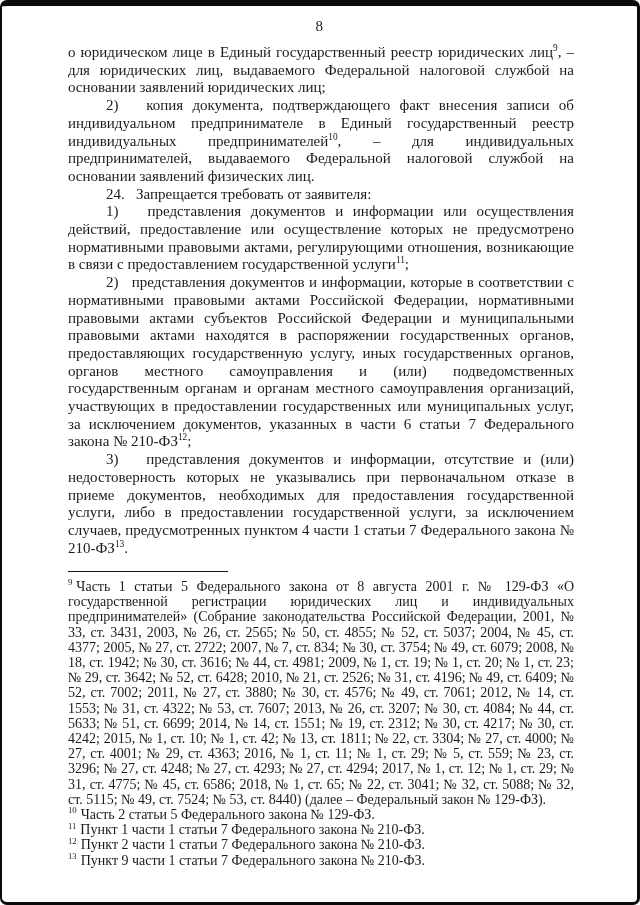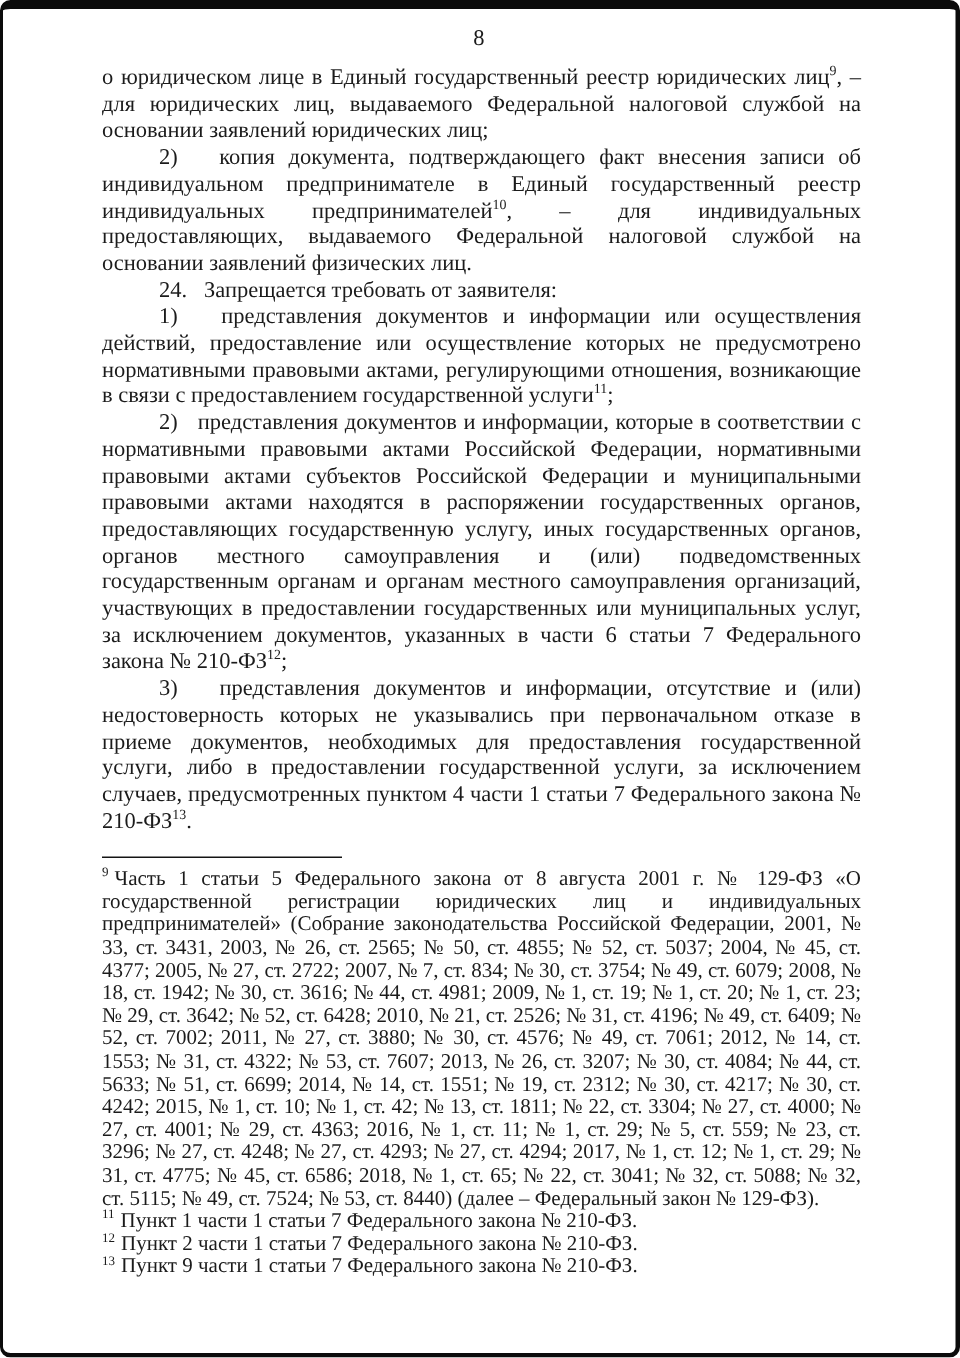--- a/index.html
+++ b/index.html
@@ -78,28 +78,29 @@
 </style>
 </head>
 <body>
 
 <div class="page">
 
   <div class="page-number">8</div>
 
   <div class="body-text">
     <p class="para no-indent"><span>о юридическом лице в Единый государственный реестр юридических лиц</span><sup>9</sup><span>, – для юридических лиц, выдаваемого Федеральной налоговой службой на основании заявлений юридических лиц;</span></p>
-    <p class="para"><span>2)&nbsp;&nbsp;&nbsp;копия документа, подтверждающего факт внесения записи об индивидуальном предпринимателе в Единый государственный реестр индивидуальных предпринимателей</span><sup>10</sup><span>, – для индивидуальных предоставляющих, выдаваемого Федеральной налоговой службой на основании заявлений физических лиц.</span></p>
+    <p class="para"><span>2)&nbsp;&nbsp;&nbsp;копия документа, подтверждающего факт внесения записи об индивидуальном предпринимателе в Единый государственный реестр индивидуальных предпринимателей</span><sup>10</sup><span>, – для индивидуальных предпринимателей, выдаваемого Федеральной налоговой службой на основании заявлений физических лиц.</span></p>
     <p class="para"><span>24.&nbsp;&nbsp;&nbsp;Запрещается требовать от заявителя:</span><sup></sup><span></span></p>
     <p class="para"><span>1)&nbsp;&nbsp;&nbsp;представления документов и информации или осуществления действий, предоставление или осуществление которых не предусмотрено нормативными правовыми актами, регулирующими отношения, возникающие в связи с предоставлением государственной услуги</span><sup>11</sup><span>;</span></p>
     <p class="para"><span>2)&nbsp;&nbsp;&nbsp;представления документов и информации, которые в соответствии с нормативными правовыми актами Российской Федерации, нормативными правовыми актами субъектов Российской Федерации и муниципальными правовыми актами находятся в распоряжении государственных органов, предоставляющих государственную услугу, иных государственных органов, органов местного самоуправления и (или) подведомственных государственным органам и органам местного самоуправления организаций, участвующих в предоставлении государственных или муниципальных услуг, за исключением документов, указанных в части 6 статьи 7 Федерального закона № 210-ФЗ</span><sup>12</sup><span>;</span></p>
     <p class="para"><span>3)&nbsp;&nbsp;&nbsp;представления документов и информации, отсутствие и (или) недостоверность которых не указывались при первоначальном отказе в приеме документов, необходимых для предоставления государственной услуги, либо в предоставлении государственной услуги, за исключением случаев, предусмотренных пунктом 4 части 1 статьи 7 Федерального закона № 210-ФЗ</span><sup>13</sup><span>.</span></p>
   </div>
 
   <div class="footnotes">
     <div class="footnote-separator"></div>
     <p class="footnote-item"><sup>9</sup><span>Часть 1 статьи 5 Федерального закона от 8 августа 2001 г. № 129-ФЗ «О государственной регистрации юридических лиц и индивидуальных предпринимателей» (Собрание законодательства Российской Федерации, 2001, № 33, ст. 3431, 2003, № 26, ст. 2565; № 50, ст. 4855; № 52, ст. 5037; 2004, № 45, ст. 4377; 2005, № 27, ст. 2722; 2007, № 7, ст. 834; № 30, ст. 3754; № 49, ст. 6079; 2008, № 18, ст. 1942; № 30, ст. 3616; № 44, ст. 4981; 2009, № 1, ст. 19; № 1, ст. 20; № 1, ст. 23; № 29, ст. 3642; № 52, ст. 6428; 2010, № 21, ст. 2526; № 31, ст. 4196; № 49, ст. 6409; № 52, ст. 7002; 2011, № 27, ст. 3880; № 30, ст. 4576; № 49, ст. 7061; 2012, № 14, ст. 1553; № 31, ст. 4322; № 53, ст. 7607; 2013, № 26, ст. 3207; № 30, ст. 4084; № 44, ст. 5633; № 51, ст. 6699; 2014, № 14, ст. 1551; № 19, ст. 2312; № 30, ст. 4217; № 30, ст. 4242; 2015, № 1, ст. 10; № 1, ст. 42; № 13, ст. 1811; № 22, ст. 3304; № 27, ст. 4000; № 27, ст. 4001; № 29, ст. 4363; 2016, № 1, ст. 11; № 1, ст. 29; № 5, ст. 559; № 23, ст. 3296; № 27, ст. 4248; № 27, ст. 4293; № 27, ст. 4294; 2017, № 1, ст. 12; № 1, ст. 29; № 31, ст. 4775; № 45, ст. 6586; 2018, № 1, ст. 65; № 22, ст. 3041; № 32, ст. 5088; № 32, ст. 5115; № 49, ст. 7524; № 53, ст. 8440) (далее – Федеральный закон № 129-ФЗ).</span></p>
+    <p class="footnote-item"><sup>10</sup><span>Часть 2 статьи 5 Федерального закона № 129-ФЗ.</span></p>
     <p class="footnote-item"><sup>11</sup><span>Пункт 1 части 1 статьи 7 Федерального закона № 210-ФЗ.</span></p>
     <p class="footnote-item"><sup>12</sup><span>Пункт 2 части 1 статьи 7 Федерального закона № 210-ФЗ.</span></p>
     <p class="footnote-item"><sup>13</sup><span>Пункт 9 части 1 статьи 7 Федерального закона № 210-ФЗ.</span></p>
   </div>
 
 </div>
 
 </body></html>

